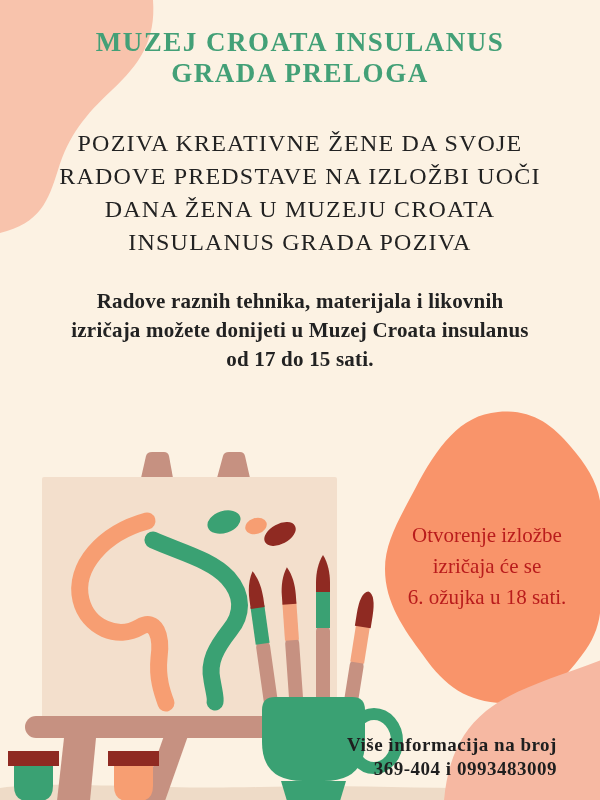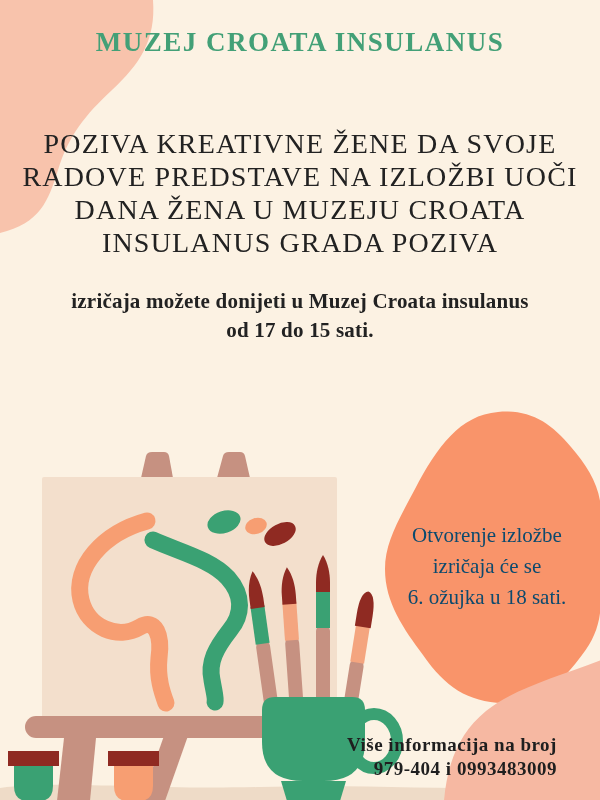--- a/index.html
+++ b/index.html
@@ -9,29 +9,29 @@
     font-family:Liberation Serif, serif;
   }
   svg.art { position:absolute; inset:0; display:block; }
   .txt { position:absolute; left:0; right:0; }
   .title {
     top:27px; text-align:center; color:#43a077;
     font-weight:bold; font-size:27px; line-height:31px; letter-spacing:1.5px;
   }
   .invitation {
     top:127px; text-align:center; color:#222222;
-    font-size:28px; line-height:33px; letter-spacing:1.2px; font-weight:400;
+    font-size:24px; line-height:33px; letter-spacing:1.2px; font-weight:400;
   }
   .details {
     top:287px; text-align:center; color:#222222;
     font-size:21px; line-height:29px; font-weight:bold; letter-spacing:0.2px;
   }
   .opening {
     top:520px; left:374px; right:auto; width:226px; text-align:center;
-    color:#0c4a6e; font-size:21px; line-height:31px;
+    color:#b91c1c; font-size:21px; line-height:31px;
   }
   .contact {
     top:733px; left:347px; right:auto; text-align:right;
     color:#1f1f1f; font-size:19px; line-height:24px; font-weight:bold; letter-spacing:0.5px;
   }
   .line { display:block; }
 </style>
 </head>
 <body>
 
@@ -100,38 +100,40 @@
       </g>
       <ellipse cx="374" cy="741" rx="23" ry="27" fill="none" stroke="#3aa173" stroke-width="12"></ellipse>
       <path d="M262,710 Q262,697 275,697 L352,697 Q365,697 365,710 L365,742
                Q365,781 324,781 L303,781 Q262,781 262,742 Z" fill="#3aa173"></path>
       <path d="M281,781 L346,781 L340,801 L287,801 Z" fill="#3aa173"></path>
     </g>
   </svg>
 
   <div class="txt title">
     <span class="line">MUZEJ CROATA INSULANUS</span>
+    <span class="line">GRADA PRELOGA</span>
   </div>
 
   <div class="txt invitation">
     <span class="line">POZIVA KREATIVNE ŽENE DA SVOJE</span>
     <span class="line">RADOVE PREDSTAVE NA IZLOŽBI UOČI</span>
     <span class="line">DANA ŽENA U MUZEJU CROATA</span>
     <span class="line">INSULANUS GRADA POZIVA</span>
   </div>
 
   <div class="txt details">
+    <span class="line">Radove raznih tehnika, materijala i likovnih</span>
     <span class="line">izričaja možete donijeti u Muzej Croata insulanus</span>
     <span class="line">od 17 do 15 sati.</span>
   </div>
 
   <div class="txt opening">
     <span class="line">Otvorenje izložbe</span>
     <span class="line">izričaja će se</span>
     <span class="line">6. ožujka u 18 sati.</span>
   </div>
 
   <div class="txt contact">
     <span class="line">Više informacija na broj</span>
-    <span class="line">979-404 i 0993483009</span>
+    <span class="line">369-404 i 0993483009</span>
   </div>
 
 </div>
 
 </body></html>

